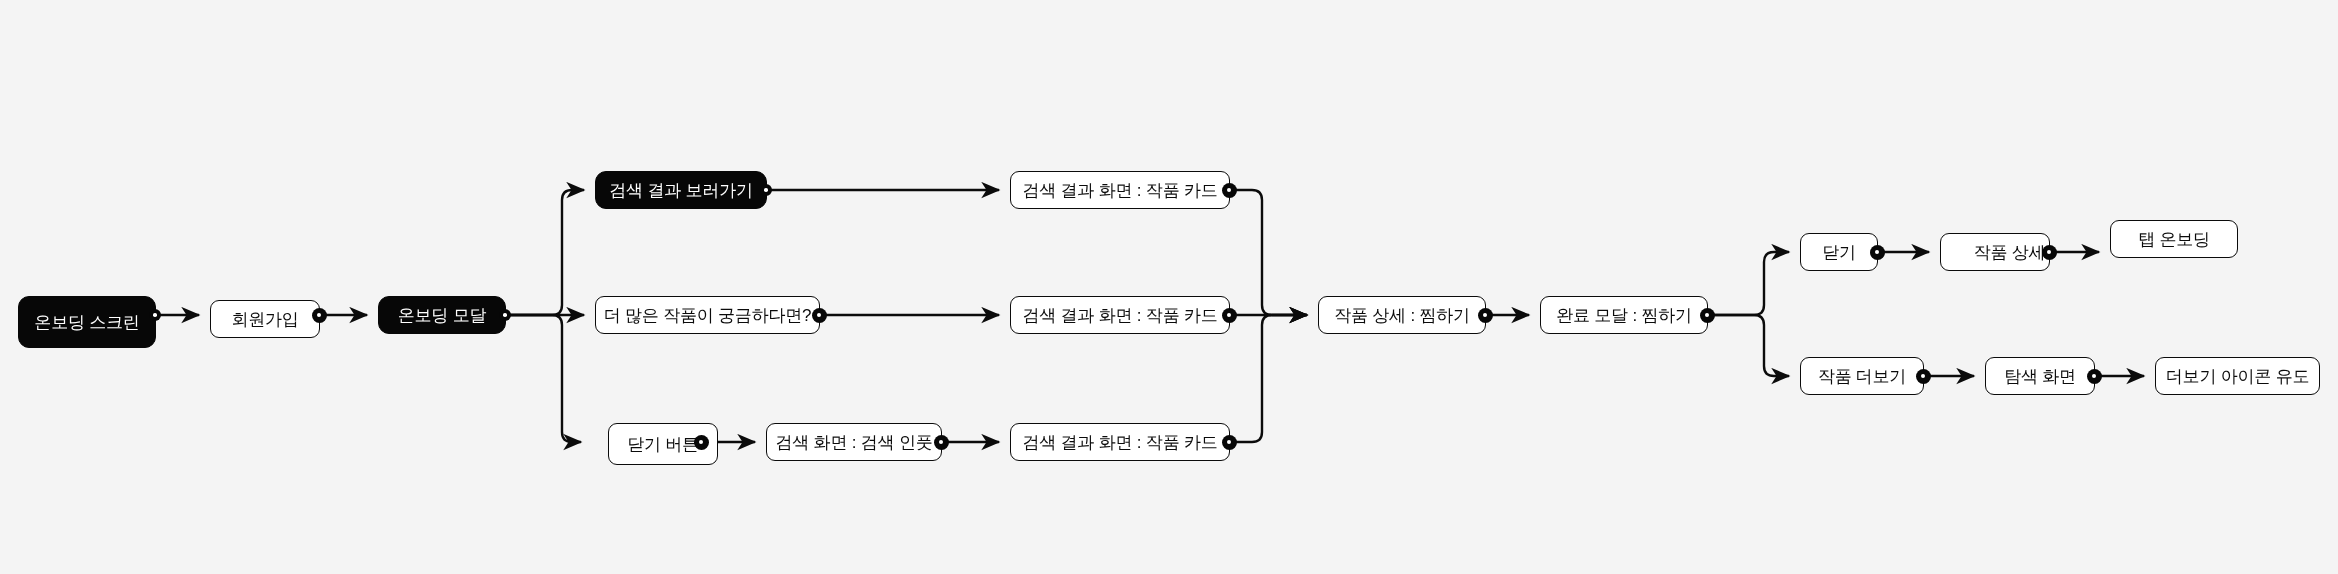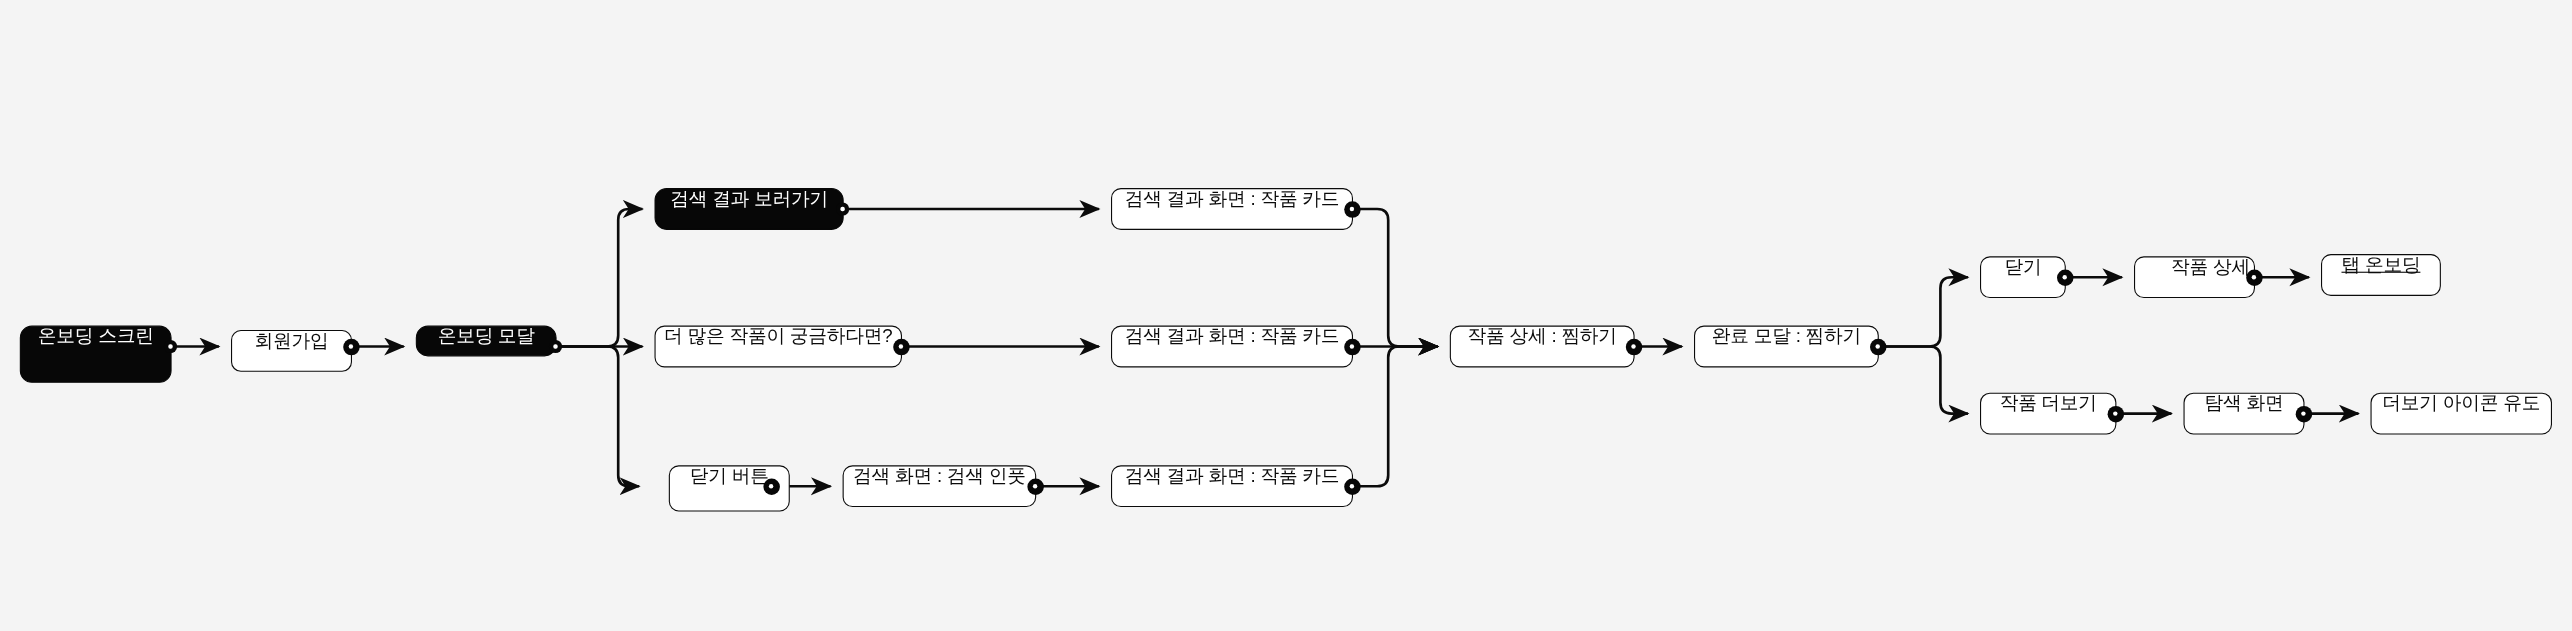--- a/index.html
+++ b/index.html
@@ -24,21 +24,21 @@
     left: 0;
     top: 0;
     width: 2338px;
     height: 574px;
     pointer-events: none;
   }
   .node {
     position: absolute;
     box-sizing: border-box;
     display: flex;
-    align-items: flex-start;
+    align-items: center;
     justify-content: center;
     border-radius: 9px;
     font-size: 17px;
     line-height: 1;
     letter-spacing: -0.2px;
     white-space: nowrap;
     padding: 0 14px;
   }
   .node.light {
     background: #ffffff;
@@ -112,21 +112,21 @@
   </svg>
   <div id="node-layer">
       <div class="node dark" style="left: 18px; top: 296px; width: 138px; height: 52px;">
         <span>온보딩 스크린</span>
       </div>
       <div class="port on-dark" style="left: 149px; top: 309px;"></div>
       <div class="node light" style="left: 210px; top: 300px; width: 110px; height: 38px;">
         <span>회원가입</span>
       </div>
       <div class="port" style="left: 311.5px; top: 307.5px;"></div>
-      <div class="node dark" style="left: 378px; top: 296px; width: 128px; height: 28px; font-family: Liberation Serif, serif;">
+      <div class="node dark" style="left: 378px; top: 296px; width: 128px; height: 38px;">
         <span>온보딩 모달</span>
       </div>
       <div class="port on-dark" style="left: 499px; top: 309px;"></div>
       <div class="node dark" style="left: 595px; top: 171px; width: 172px; height: 38px;">
         <span>검색 결과 보러가기</span>
       </div>
       <div class="port on-dark" style="left: 760px; top: 184px;"></div>
       <div class="node light" style="left: 595px; top: 296px; width: 225px; height: 38px;">
         <span>더 많은 작품이 궁금하다면?</span>
       </div>
@@ -160,21 +160,21 @@
       </div>
       <div class="port" style="left: 1699.5px; top: 307.5px;"></div>
       <div class="node light" style="left: 1800px; top: 233px; width: 78px; height: 38px;">
         <span>닫기</span>
       </div>
       <div class="port" style="left: 1869.5px; top: 244.5px;"></div>
       <div class="node light" style="left: 1940px; top: 233px; width: 110px; height: 38px; padding-left: 43px;">
         <span>작품 상세</span>
       </div>
       <div class="port" style="left: 2041.5px; top: 244.5px;"></div>
-      <div class="node light" style="left: 2110px; top: 231px; width: 109px; height: 38px; text-decoration: underline;">
+      <div class="node light" style="left: 2110px; top: 220px; width: 128px; height: 38px;">
         <span>탭 온보딩</span>
       </div>
       <div class="node light" style="left: 1800px; top: 357px; width: 124px; height: 38px; font-family: Liberation Serif, serif;">
         <span>작품 더보기</span>
       </div>
       <div class="port" style="left: 1915.5px; top: 368.5px;"></div>
       <div class="node light" style="left: 1985px; top: 357px; width: 110px; height: 38px;">
         <span>탐색 화면</span>
       </div>
       <div class="port" style="left: 2086.5px; top: 368.5px;"></div>

